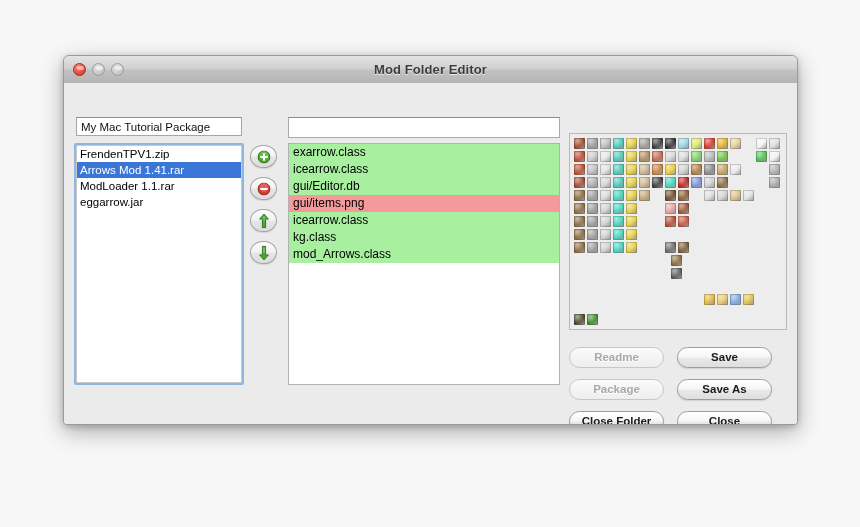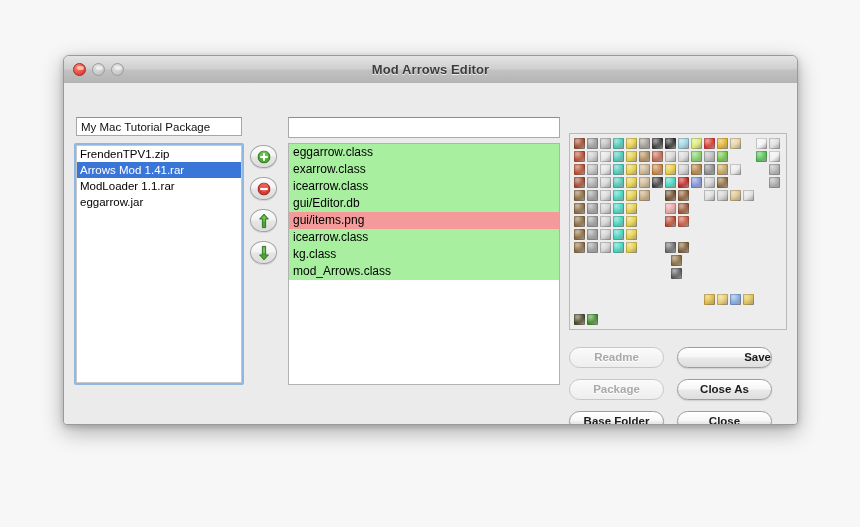--- a/index.html
+++ b/index.html
@@ -245,34 +245,34 @@
   .btm-btn.disabled {
     color: #a9a9a9;
     border-color: #c7c7c7;
     background: linear-gradient(to bottom, #fbfbfb 0%, #f4f4f4 50%, #eeeeee 100%);
     box-shadow: none;
     text-shadow: 0 1px 0 #fff;
   }
   #b-readme     { left: 505px; top: 264px; }
   #b-blocks     { left: 505px; top: 296px; }
   #b-basefolder { left: 505px; top: 328px; }
-  #b-save       { left: 613px; top: 264px; text-align: right; }
+  #b-save       { left: 613px; top: 264px; }
   #b-saveas     { left: 613px; top: 296px; }
   #b-close      { left: 613px; top: 328px; }
 </style>
 </head>
 <body>
 
 <div id="window">
 
   <div id="titlebar">
     <div class="traffic" id="btn-close"></div>
     <div class="traffic" id="btn-min"></div>
     <div class="traffic" id="btn-max"></div>
-    <div id="title-text">Mod Arrows Editor</div>
+    <div id="title-text">Mod Folder Editor</div>
   </div>
 
   <div id="content">
 
     <input id="pkg-name-field" type="text" value="My Mac Tutorial Package" style="">
 
     <div id="left-list-wrap">
       <div id="left-list-inner">
         <div class="ll-item">FrendenTPV1.zip</div>
         <div class="ll-item selected">Arrows Mod 1.41.rar</div>
@@ -307,21 +307,20 @@
         <svg width="10" height="15" viewBox="0 0 10 15">
           <path d="M5 14.4 L0.6 9.4 L3.4 9.4 L3.4 0.8 L6.6 0.8 L6.6 9.4 L9.4 9.4 Z" fill="#4aa832" stroke="#2d6e1c" stroke-width="0.9" stroke-linejoin="round"></path>
           <path d="M3.9 2 L6.1 2 L6.1 7.5 L3.9 7.5 Z" fill="#8ad872" opacity="0.6"></path>
         </svg>
       </div>
     </div>
 
     <input id="search-field" type="text" value="" style="">
 
     <div id="file-list">
-      <div class="fl-item ok">eggarrow.class</div>
       <div class="fl-item ok">exarrow.class</div>
       <div class="fl-item ok">icearrow.class</div>
       <div class="fl-item ok">gui/Editor.db</div>
       <div class="fl-item bad">gui/items.png</div>
       <div class="fl-item ok">icearrow.class</div>
       <div class="fl-item ok">kg.class</div>
       <div class="fl-item ok">mod_Arrows.class</div>
     </div>
 
     <div id="preview-panel">
@@ -426,19 +425,19 @@
           <div class="cell" style="left: 143px; top: 156px; background: radial-gradient(circle at 32% 26%, rgba(255, 255, 255, 0.55) 0%, rgba(255, 255, 255, 0) 58%), linear-gradient(140deg, rgb(232, 200, 104) 0%, rgb(232, 200, 104) 55%, rgba(0, 0, 0, 0.34) 100%); box-shadow: rgba(0, 0, 0, 0.34) 0px 0px 0px 0.6px inset; border-radius: 1px;"></div>
           <div class="cell" style="left: 156px; top: 156px; background: radial-gradient(circle at 32% 26%, rgba(255, 255, 255, 0.55) 0%, rgba(255, 255, 255, 0) 58%), linear-gradient(140deg, rgb(126, 168, 224) 0%, rgb(126, 168, 224) 55%, rgba(0, 0, 0, 0.34) 100%); box-shadow: rgba(0, 0, 0, 0.34) 0px 0px 0px 0.6px inset; border-radius: 1px;"></div>
           <div class="cell" style="left: 169px; top: 156px; background: radial-gradient(circle at 32% 26%, rgba(255, 255, 255, 0.55) 0%, rgba(255, 255, 255, 0) 58%), linear-gradient(140deg, rgb(224, 192, 72) 0%, rgb(224, 192, 72) 55%, rgba(0, 0, 0, 0.34) 100%); box-shadow: rgba(0, 0, 0, 0.34) 0px 0px 0px 0.6px inset; border-radius: 1px;"></div>
           <div class="cell" style="left: 0px; top: 176px; background: radial-gradient(circle at 32% 26%, rgba(255, 255, 255, 0.55) 0%, rgba(255, 255, 255, 0) 58%), linear-gradient(140deg, rgb(74, 74, 40) 0%, rgb(74, 74, 40) 55%, rgba(0, 0, 0, 0.34) 100%); box-shadow: rgba(0, 0, 0, 0.34) 0px 0px 0px 0.6px inset; border-radius: 1px;"></div>
           <div class="cell" style="left: 13px; top: 176px; background: radial-gradient(circle at 32% 26%, rgba(255, 255, 255, 0.55) 0%, rgba(255, 255, 255, 0) 58%), linear-gradient(140deg, rgb(63, 138, 42) 0%, rgb(63, 138, 42) 55%, rgba(0, 0, 0, 0.34) 100%); box-shadow: rgba(0, 0, 0, 0.34) 0px 0px 0px 0.6px inset; border-radius: 1px;"></div>
         </div>
     </div>
 
     <div class="btm-btn disabled" id="b-readme">Readme</div>
     <div class="btm-btn disabled" id="b-blocks">Package</div>
-    <div class="btm-btn" id="b-basefolder">Base Folder</div>
+    <div class="btm-btn" id="b-basefolder">Close Folder</div>
     <div class="btm-btn" id="b-save">Save</div>
-    <div class="btm-btn" id="b-saveas">Close As</div>
+    <div class="btm-btn" id="b-saveas">Save As</div>
     <div class="btm-btn" id="b-close">Close</div>
 
   </div>
 </div>
 
 </body></html>

